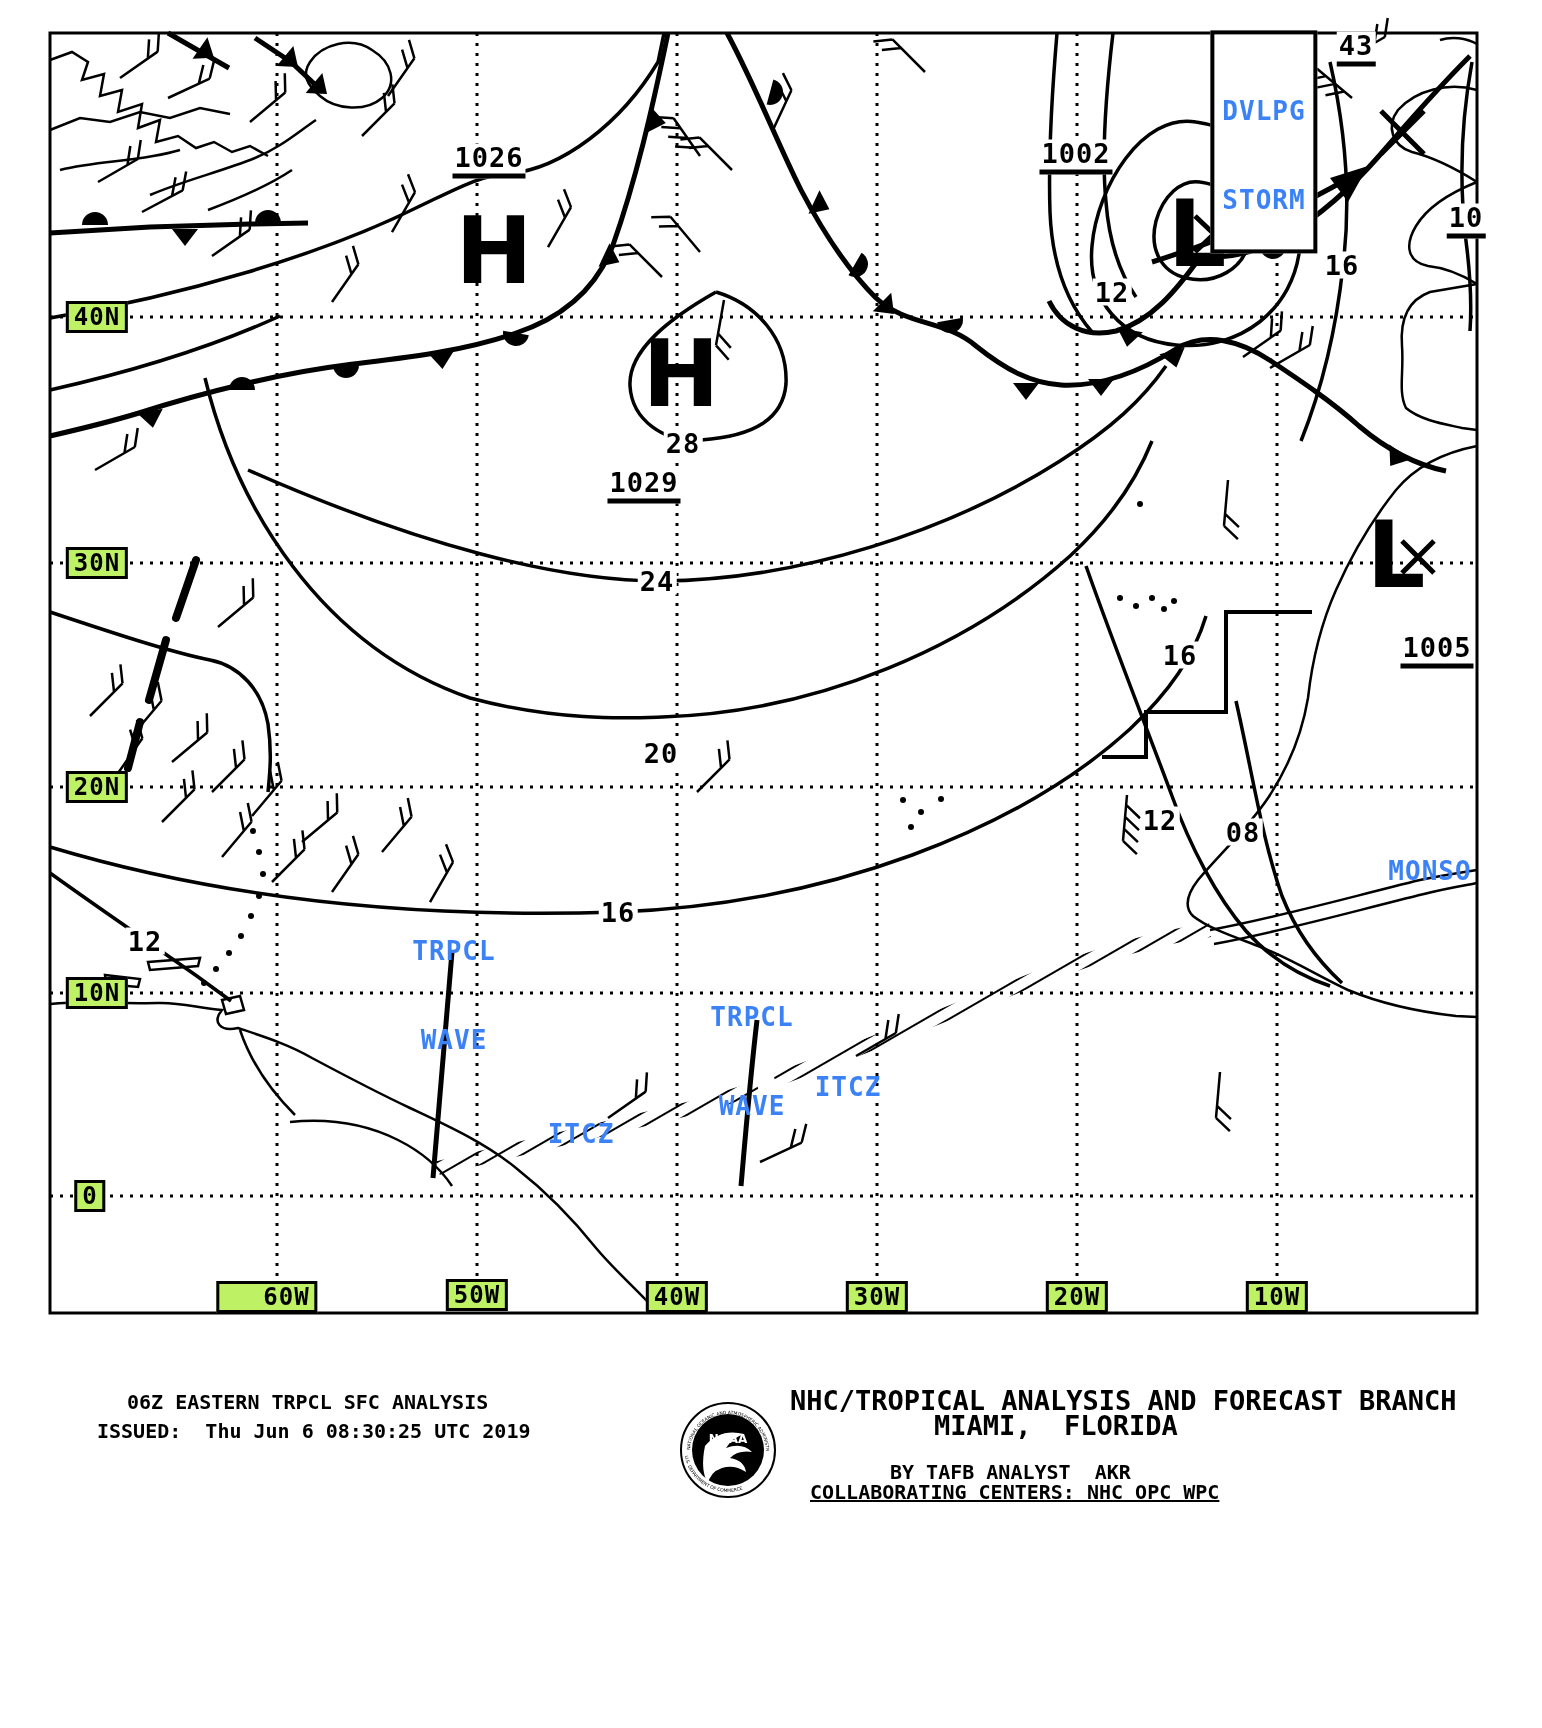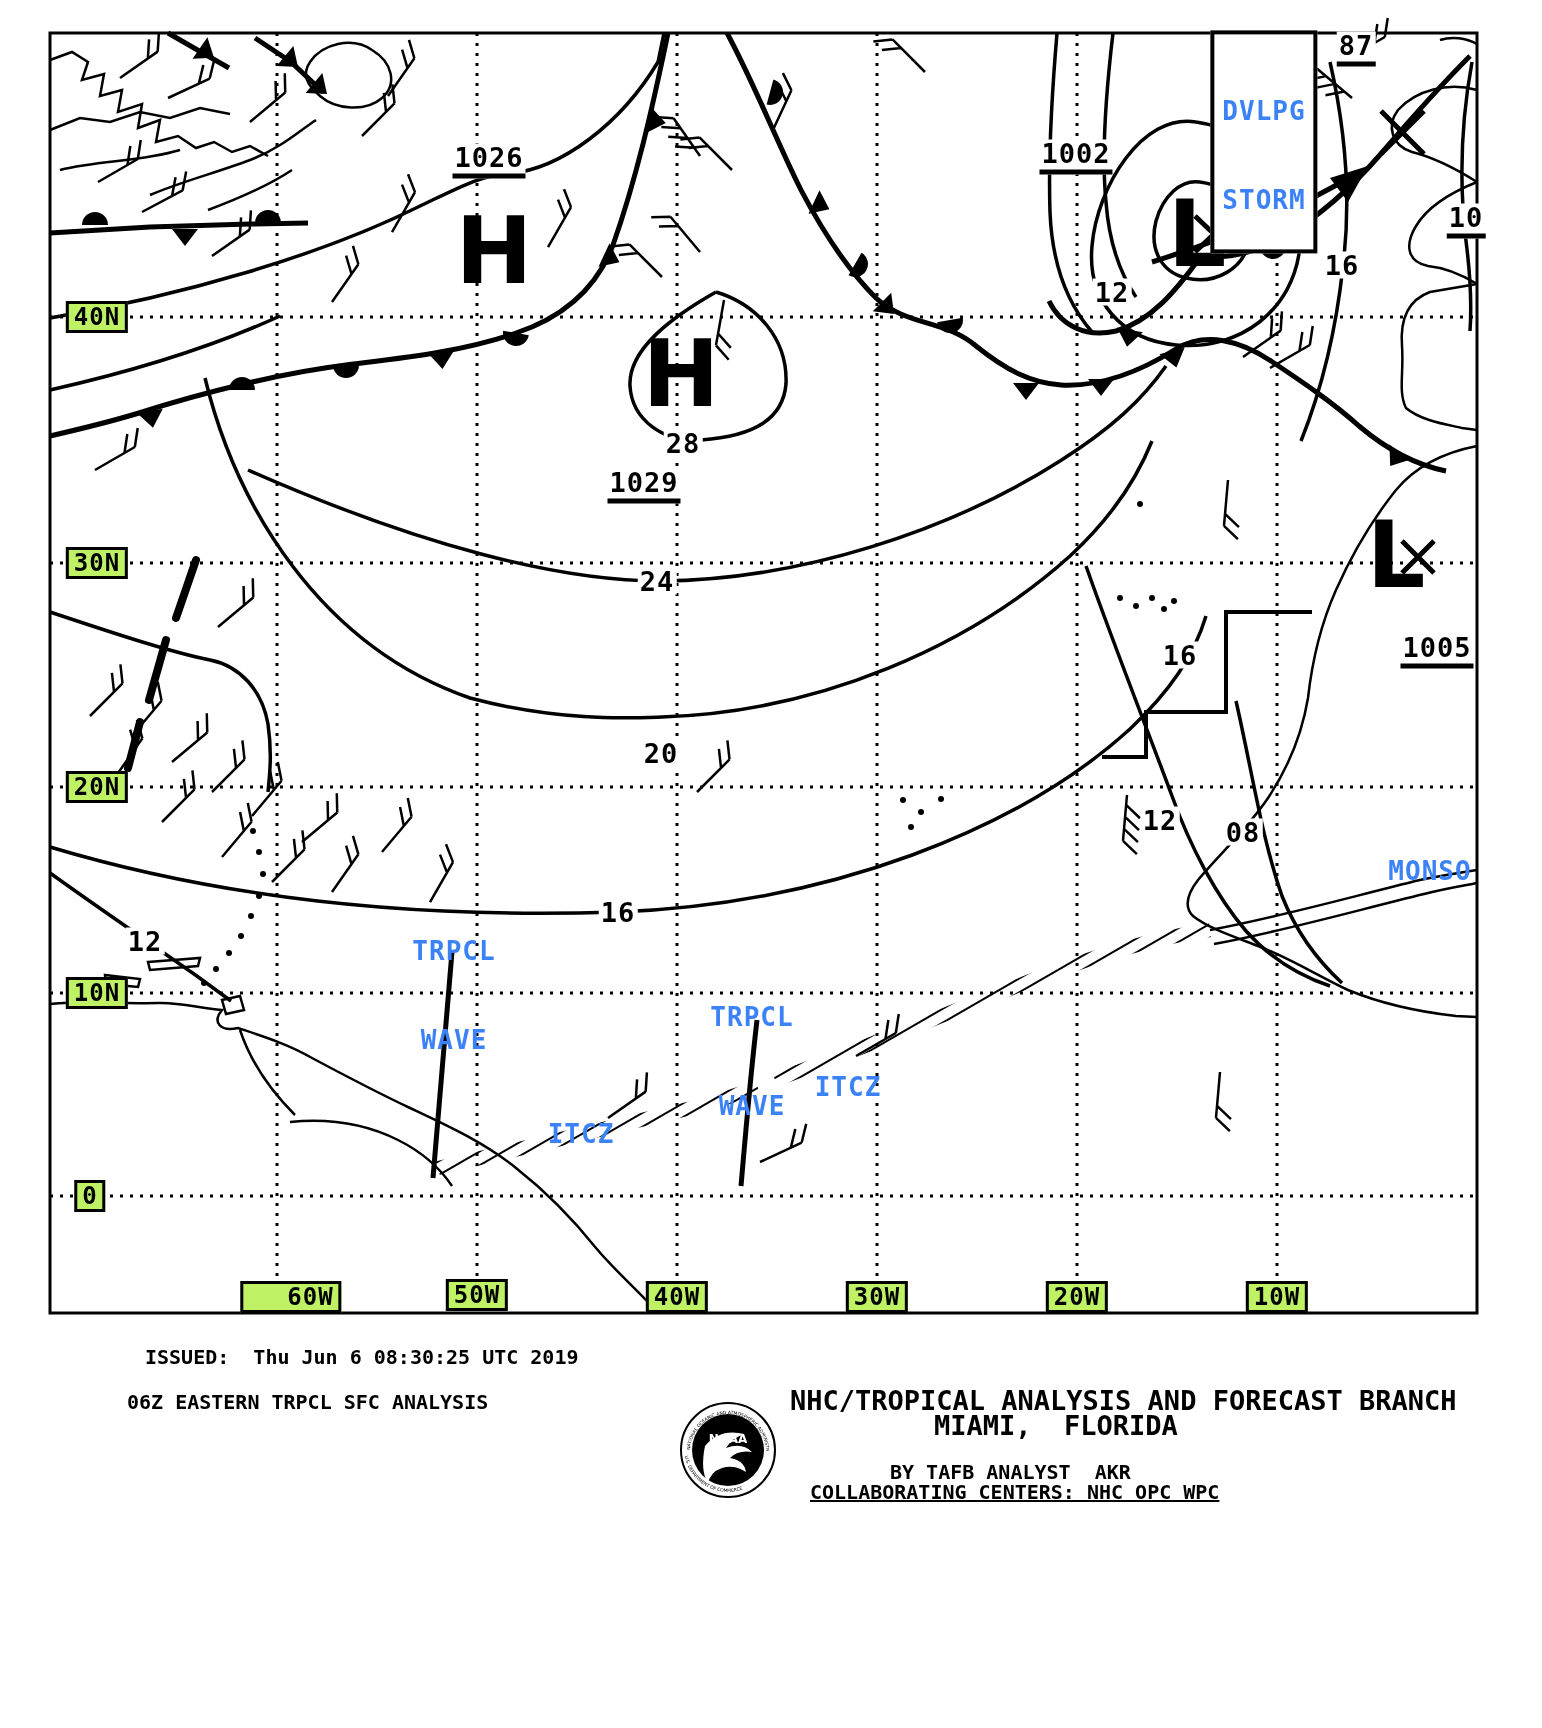--- a/index.html
+++ b/index.html
@@ -239,37 +239,37 @@
     </text>
   </g>
 </svg>
 
 <div class="gl" style="left:97px;top:317px;">40N</div>
 <div class="gl" style="left:97px;top:563px;">30N</div>
 <div class="gl" style="left:97px;top:787px;">20N</div>
 <div class="gl" style="left:97px;top:993px;">10N</div>
 <div class="gl" style="left:90px;top:1196px;">0</div>
 
-<div class="gl" style="left:291px;top:1297px;padding-left:44px;">60W</div>
+<div class="gl" style="left:267px;top:1297px;padding-left:44px;">60W</div>
 <div class="gl" style="left:477px;top:1295px;">50W</div>
 <div class="gl" style="left:677px;top:1297px;">40W</div>
 <div class="gl" style="left:877px;top:1297px;">30W</div>
 <div class="gl" style="left:1077px;top:1297px;">20W</div>
 <div class="gl" style="left:1277px;top:1297px;">10W</div>
 
 <div class="pc" style="left:494px;top:252px;">H</div>
 <div class="pc" style="left:681px;top:375px;">H</div>
 <div class="pc" style="left:1197px;top:235px;">L</div>
 <div class="pc" style="left:1396px;top:556px;">L</div>
 
 <div class="ml u" style="left:489px;top:161px;">1026</div>
 <div class="ml u" style="left:644px;top:486px;">1029</div>
 <div class="ml u" style="left:1076px;top:157px;">1002</div>
 <div class="ml u" style="left:1437px;top:651px;">1005</div>
-<div class="ml u" style="left:1356px;top:49px;">87</div>
+<div class="ml u" style="left:1356px;top:49px;">43</div>
 <div class="ml u" style="left:1466px;top:221px;">10</div>
 <div class="ml" style="left:683px;top:443px;">28</div>
 <div class="ml" style="left:657px;top:581px;">24</div>
 <div class="ml" style="left:661px;top:717px;margin-top:36px;">20</div>
 <div class="ml" style="left:618px;top:912px;">16</div>
 <div class="ml" style="left:1180px;top:655px;">16</div>
 <div class="ml" style="left:1160px;top:820px;">12</div>
 <div class="ml" style="left:1243px;top:832px;">08</div>
 <div class="ml" style="left:1112px;top:292px;">12</div>
 <div class="ml" style="left:1342px;top:265px;">16</div>
@@ -285,17 +285,17 @@
 </div>
 <div class="ann" style="left:752px;top:1048px;">
   <div>TRPCL</div>
   <div>WAVE</div>
 </div>
 <div class="ann" style="left:581px;top:1135px;">ITCZ</div>
 <div class="ann" style="left:848px;top:1088px;">ITCZ</div>
 <div class="ann" style="left:1430px;top:872px;">MONSO</div>
 
 <div class="ft" style="left:127px;top:1390px;">06Z EASTERN TRPCL SFC ANALYSIS</div>
-<div class="ft" style="left:97px;top:1345px;margin-left:48px;">ISSUED:  Thu Jun 6 08:30:25 UTC 2019</div>
+<div class="ft" style="left:97px;top:1419px;">ISSUED:  Thu Jun 6 08:30:25 UTC 2019</div>
 <div class="ftr" style="left:790px;top:1385px;">NHC/TROPICAL ANALYSIS AND FORECAST BRANCH</div>
 <div class="ftr" style="left:934px;top:1410px;">MIAMI,  FLORIDA</div>
 <div class="ft" style="left:890px;top:1460px;">BY TAFB ANALYST  AKR</div>
 <div class="ft" style="left:810px;top:1480px;text-decoration:underline;">COLLABORATING CENTERS: NHC OPC WPC</div>
 
 </body></html>

